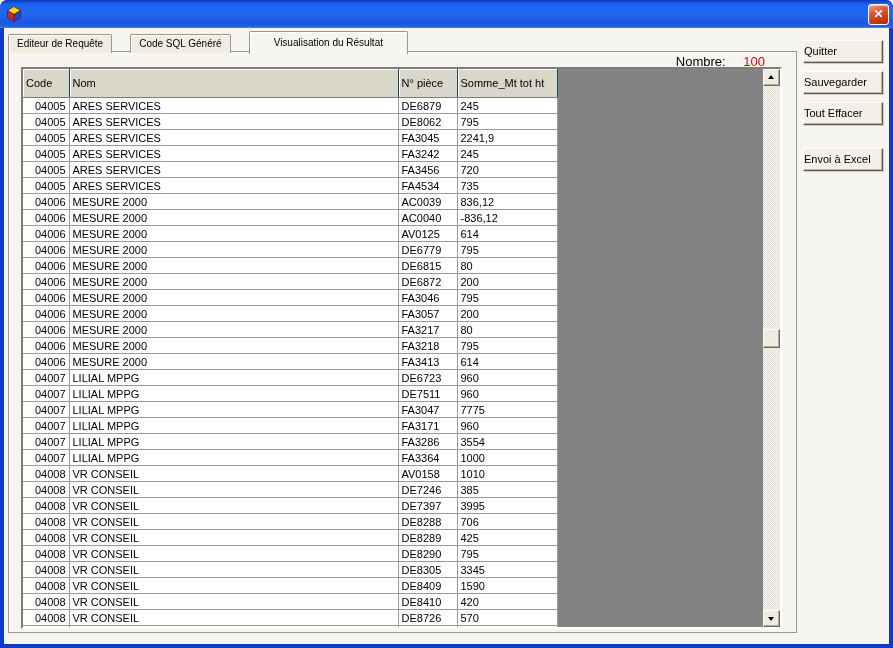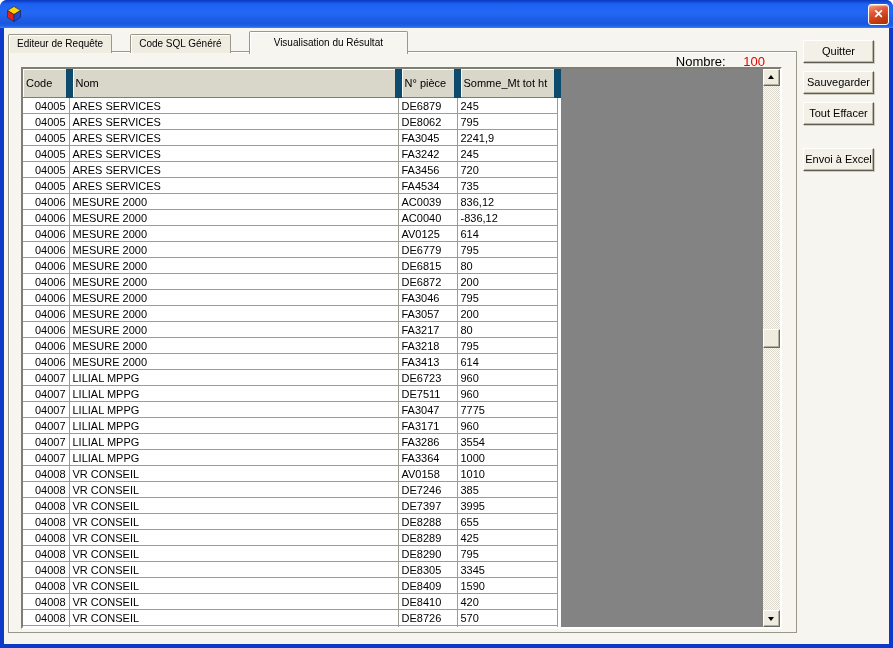--- a/index.html
+++ b/index.html
@@ -67,21 +67,21 @@
     display:flex;
   }
   .grid-view{position:relative;flex:1;overflow:hidden;background:#838383;}
   table.grid{
     border-collapse:collapse;table-layout:fixed;width:534px;background:#fff;
     font-size:11px;color:#000;
   }
   table.grid th{
     height:16px;padding:8px 3px;font-weight:normal;text-align:left;
     background:#D9D6CA;
-    border-right:7px solid #0c4a6e;border-bottom:1px solid #7E7E76;
+    border-right:1px solid #0c4a6e;border-bottom:1px solid #7E7E76;
     box-shadow:inset 1px 1px 0 #FFF;
     white-space:nowrap;overflow:hidden;
   }
   table.grid td{
     height:16px;padding:0 3px;line-height:14px;
     border-right:1px solid #9D9C94;border-bottom:1px solid #9D9C94;
     white-space:nowrap;overflow:hidden;background:#fff;
   }
   td.c0{text-align:right;}
   td.c3{text-align:left;}
@@ -100,25 +100,25 @@
   .sb-btn{height:17px;}
   .sb-up{top:0;}
   .sb-down{bottom:0;}
   .sb-thumb{top:260px;height:19px;}
   .arr{width:0;height:0;position:absolute;left:4px;
     border-left:3.5px solid transparent;border-right:3.5px solid transparent;}
   .arr-up{border-bottom:4px solid #000;top:5px;}
   .arr-down{border-top:4px solid #000;top:6px;}
   
   .btn{
-    position:absolute;left:799px;width:71px;height:23px;
+    position:absolute;left:799px;width:80px;height:23px;
     background:#F3F1E7;
     border:1px solid;border-color:#FFFFFF #5F5E55 #5F5E55 #FFFFFF;
     box-shadow:inset -1px -1px 0 #B9B6A7,1px 1px 0 #CFCDC2;
-    font-size:11px;text-align:center;line-height:21px;color:#000;
+    font-size:11px;line-height:21px;color:#000;
     font-family:"Liberation Sans",sans-serif;
   }
   .btn-quit{top:12px;}
   .btn-save{top:43px;}
   .btn-clear{top:74px;}
   .btn-excel{top:120px;}
 </style>
 </head>
 <body>
 
@@ -323,21 +323,21 @@
                 <tr>
                   <td class="c0">04008</td>
                   <td class="c1">VR CONSEIL</td>
                   <td class="c2">DE7397</td>
                   <td class="c3">3995</td>
                 </tr>
                 <tr>
                   <td class="c0">04008</td>
                   <td class="c1">VR CONSEIL</td>
                   <td class="c2">DE8288</td>
-                  <td class="c3">655</td>
+                  <td class="c3">706</td>
                 </tr>
                 <tr>
                   <td class="c0">04008</td>
                   <td class="c1">VR CONSEIL</td>
                   <td class="c2">DE8289</td>
                   <td class="c3">425</td>
                 </tr>
                 <tr>
                   <td class="c0">04008</td>
                   <td class="c1">VR CONSEIL</td>

